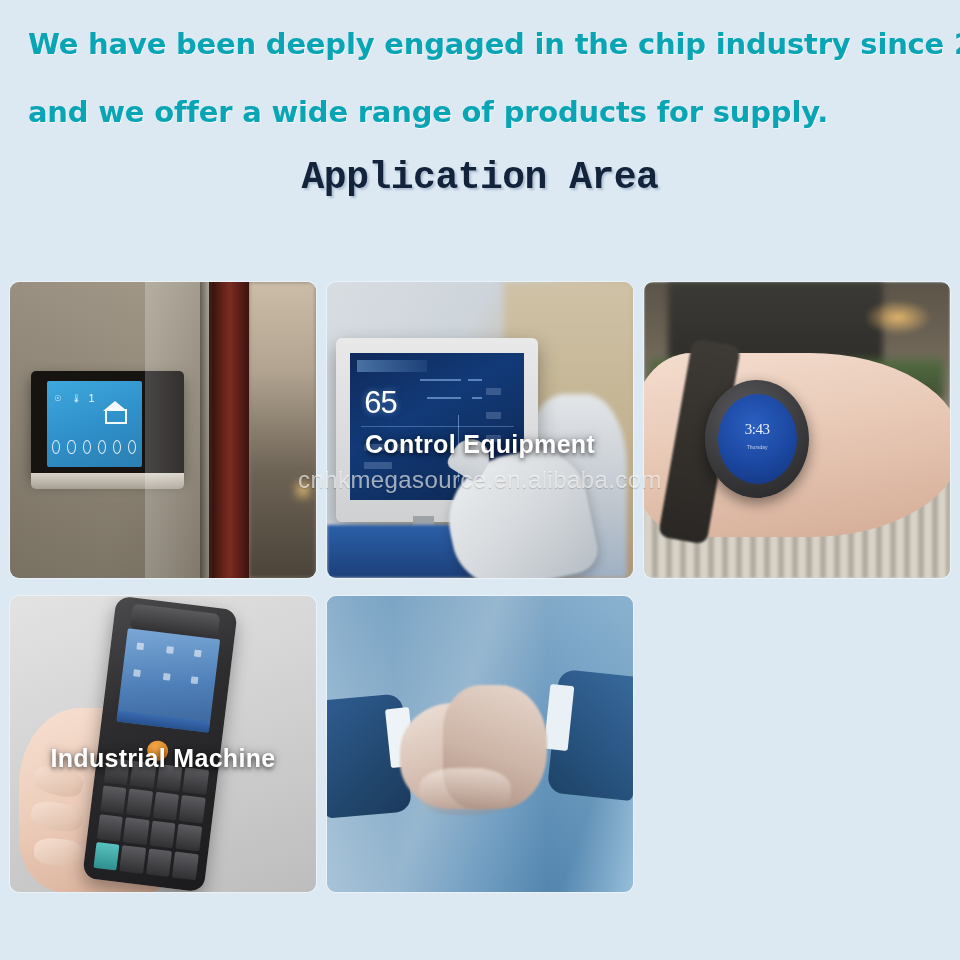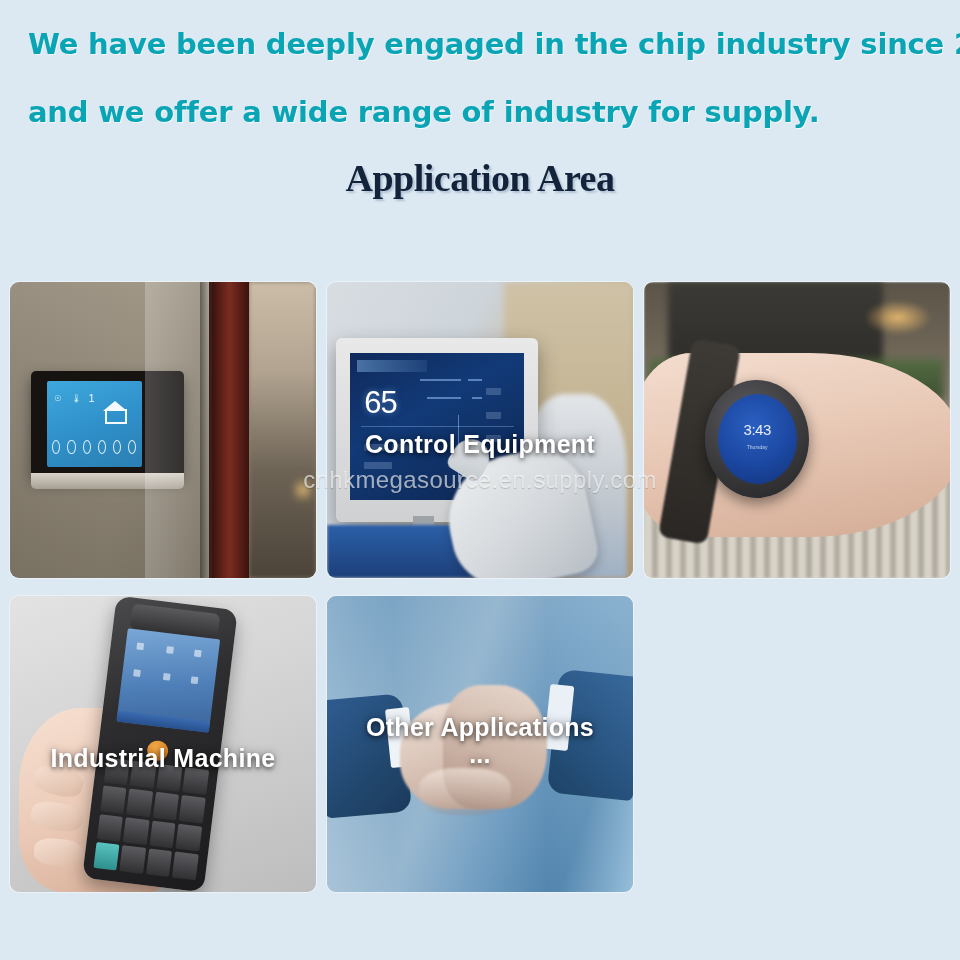--- a/index.html
+++ b/index.html
@@ -34,21 +34,21 @@
   .headline-line.l1 { position: absolute; left: 28px; top: 30px; }
   .headline-line.l2 { position: absolute; left: 28px; top: 98px; }
 
   .page-title {
     position: absolute;
     left: 0;
     right: 0;
     top: 156px;
     text-align: center;
     color: #13233a;
-    font-family: Liberation Serif, serif;
+    font-family: Liberation Mono, monospace;
     font-weight: bold;
     font-size: 38px;
     letter-spacing: -0.5px;
     text-shadow: 2px 2px 2px rgba(140,160,185,0.55);
   }
 
   
   .grid {
     position: absolute;
     left: 10px;
@@ -386,21 +386,21 @@
     position: absolute; left: 12%; top: 12%; right: 12%; bottom: 12%;
     border-radius: 50%;
     background: radial-gradient(circle at 45% 35%, #2a5fc1 0%, #1b47a0 55%, #12327a 100%);
     overflow: hidden;
   }
   .sw-time {
     position: absolute; left: 0; right: 0; top: 30%;
     text-align: center;
     color: rgba(255,255,255,0.9);
     font-size: 15px;
-    font-family: Liberation Sans, sans-serif;
+    font-family: Liberation Serif, serif;
     letter-spacing: -0.5px;
   }
   .sw-sub {
     position: absolute; left: 0; right: 0; top: 56%;
     text-align: center;
     color: rgba(255,255,255,0.7);
     font-size: 5px;
   }
 
   
@@ -531,21 +531,21 @@
     pointer-events: none;
     text-shadow: 0 1px 1px rgba(0,0,0,0.18);
   }
 </style>
 </head>
 <body>
 
 <div class="page">
 
   <div class="headline-line l1">We have been deeply engaged in the chip industry since 2004,</div>
-  <div class="headline-line l2">and we offer a wide range of industry for supply.</div>
+  <div class="headline-line l2">and we offer a wide range of products for supply.</div>
   <div class="page-title">Application Area</div>
 
   <div class="grid">
 
     <div class="card">
       <div class="scene">
         <div class="sh-wall"></div>
         <div class="sh-wall-tex"></div>
         <div class="sh-room">
           <div class="sh-room-lamp"></div>
@@ -670,23 +670,19 @@
         <div class="oa-bg"></div>
         <div class="oa-blur"></div>
         <div class="oa-sleeveL"></div>
         <div class="oa-sleeveR"></div>
         <div class="oa-cuffL"></div>
         <div class="oa-cuffR"></div>
         <div class="oa-handA"></div>
         <div class="oa-handB"></div>
         <div class="oa-knuckles"></div>
       </div>
-      <div class="card-label multi">
-        <span>Other Applications</span>
-        <span class="ell">...</span>
-      </div>
     </div>
 
   </div>
 
-  <div class="watermark">cnhkmegasource.en.supply.com</div>
+  <div class="watermark">cnhkmegasource.en.alibaba.com</div>
 
 </div>
 
 </body></html>

